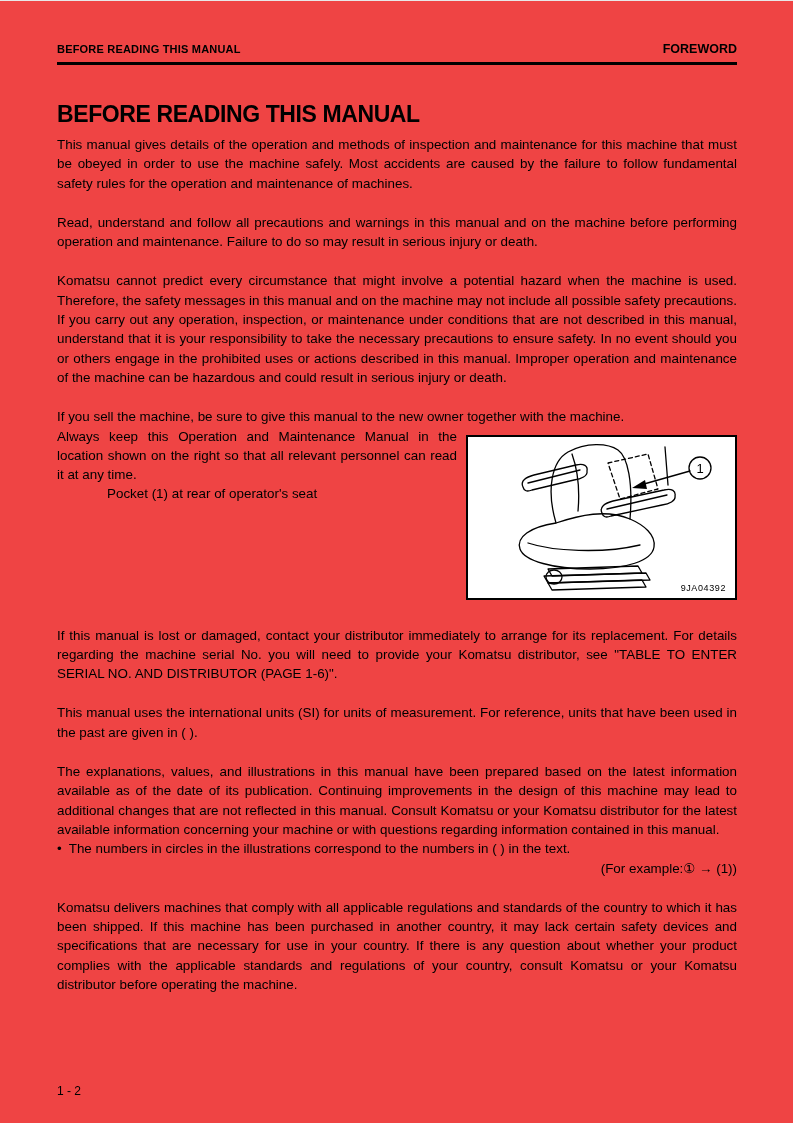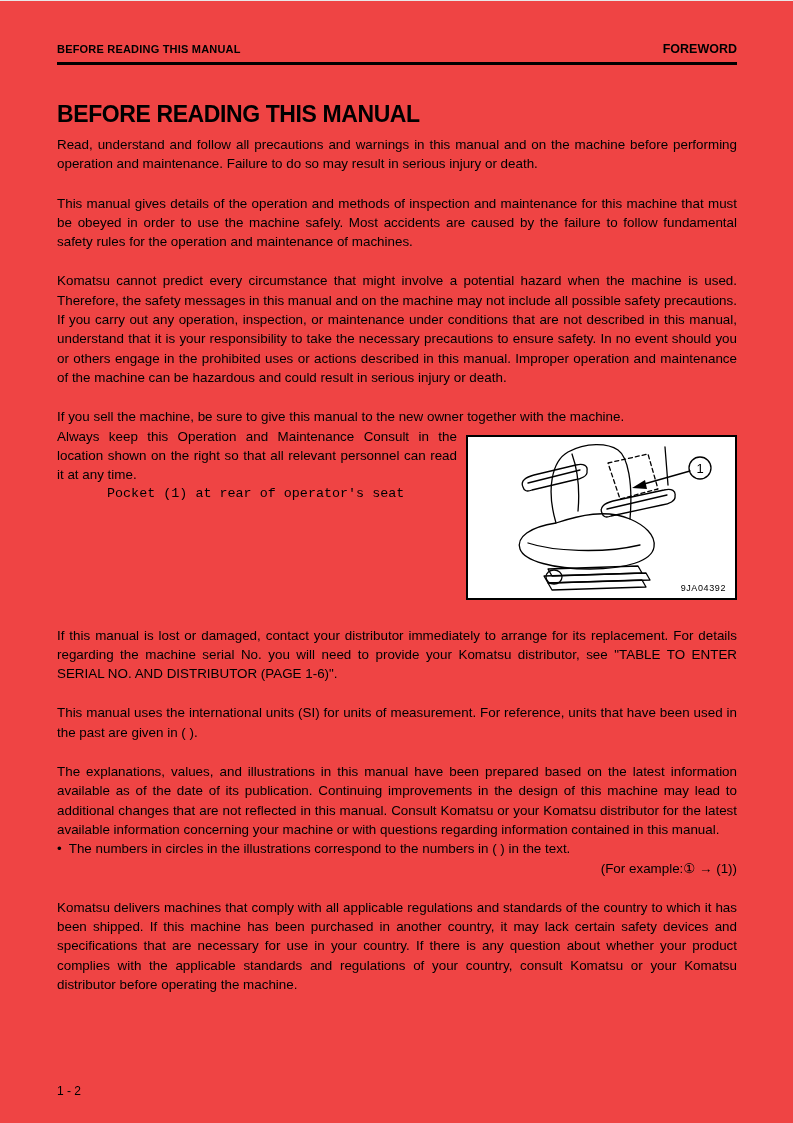--- a/index.html
+++ b/index.html
@@ -38,21 +38,21 @@
     letter-spacing: -0.4px;
   }
   
   .para {
     margin: 0 0 20px 0;
     font-size: 13.4px;
     line-height: 19.3px;
     text-align: justify;
   }
   .para.tight { margin-bottom: 0; }
-  .storage-indent { margin-left: 50px; font-family: Liberation Mono, monospace; }
+  .storage-indent { margin-left: 50px; }
   
   .figure-box {
     float: right;
     box-sizing: border-box;
     width: 271px;
     height: 165px;
     border: 2px solid #000;
     margin: 8px 0 14px 9px;
     position: relative;
     background: #fff;
@@ -106,22 +106,22 @@
 <div class="page">
   <div class="margins">
 
     <div class="header">
       <span class="header-left">BEFORE READING THIS MANUAL</span>
       <span class="header-right">FOREWORD</span>
     </div>
 
     <h1 class="title">BEFORE READING THIS MANUAL</h1>
 
+    <p class="para">This manual gives details of the operation and methods of inspection and maintenance for this machine that must be obeyed in order to use the machine safely. Most accidents are caused by the failure to follow fundamental safety rules for the operation and maintenance of machines.</p>
     <p class="para">Read, understand and follow all precautions and warnings in this manual and on the machine before performing operation and maintenance. Failure to do so may result in serious injury or death.</p>
-    <p class="para">This manual gives details of the operation and methods of inspection and maintenance for this machine that must be obeyed in order to use the machine safely. Most accidents are caused by the failure to follow fundamental safety rules for the operation and maintenance of machines.</p>
     <p class="para">Komatsu cannot predict every circumstance that might involve a potential hazard when the machine is used. Therefore, the safety messages in this manual and on the machine may not include all possible safety precautions. If you carry out any operation, inspection, or maintenance under conditions that are not described in this manual, understand that it is your responsibility to take the necessary precautions to ensure safety. In no event should you or others engage in the prohibited uses or actions described in this manual. Improper operation and maintenance of the machine can be hazardous and could result in serious injury or death.</p>
 
     <p class="para tight">If you sell the machine, be sure to give this manual to the new owner together with the machine.</p>
 
     <div class="figure-box">
       <svg viewBox="0 0 267 161" aria-hidden="true">
         <g fill="none" stroke="#000" stroke-width="1.3" stroke-linejoin="round" stroke-linecap="round">
 
           <path d="M88 86 C78 52 84 24 100 15 C118 5 140 6 150 13 C160 20 165 46 162 82"></path>
           <path d="M104 17 C110 34 112 52 110 74"></path>
@@ -145,21 +145,21 @@
 
           <path d="M222 34 L176 47"></path>
           <polygon points="164,51 177,43 179,52" fill="#000" stroke="none"></polygon>
           <circle cx="232" cy="31" r="11"></circle>
         </g>
         <text x="232" y="36" text-anchor="middle" font-size="13" fill="#000">1</text>
       </svg>
       <span class="figure-code">9JA04392</span>
     </div>
 
-    <p class="para tight">Always keep this Operation and Maintenance Consult in the location shown on the right so that all relevant personnel can read it at any time.</p>
+    <p class="para tight">Always keep this Operation and Maintenance Manual in the location shown on the right so that all relevant personnel can read it at any time.</p>
     <p class="para tight storage-indent">Pocket (1) at rear of operator's seat</p>
 
     <div class="clearfix"></div>
 
     <p class="para">If this manual is lost or damaged, contact your distributor immediately to arrange for its replacement. For details regarding the machine serial No. you will need to provide your Komatsu distributor, see "TABLE TO ENTER SERIAL NO. AND DISTRIBUTOR (PAGE 1-6)".</p>
     <p class="para">This manual uses the international units (SI) for units of measurement. For reference, units that have been used in the past are given in ( ).</p>
     <p class="para tight">The explanations, values, and illustrations in this manual have been prepared based on the latest information available as of the date of its publication. Continuing improvements in the design of this machine may lead to additional changes that are not reflected in this manual. Consult Komatsu or your Komatsu distributor for the latest available information concerning your machine or with questions regarding information contained in this manual.</p>
 
     <div class="bullet-row">
       <span>•</span>

